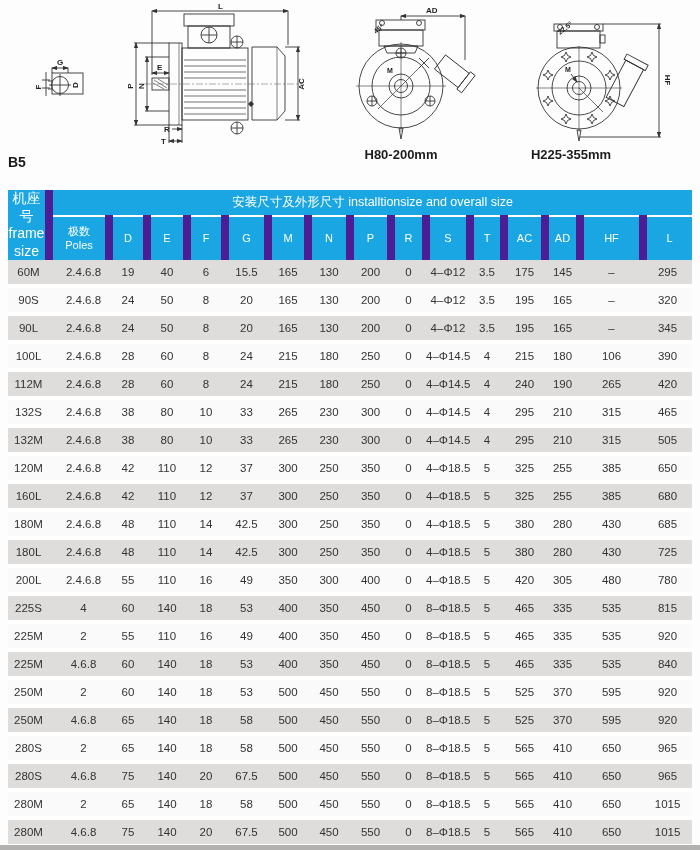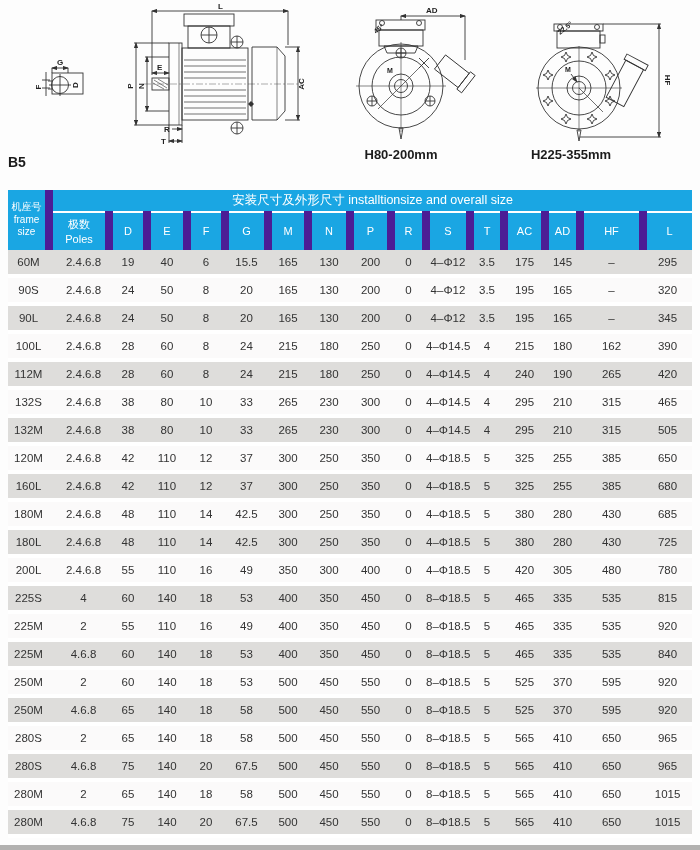--- a/index.html
+++ b/index.html
@@ -7,21 +7,21 @@
         font-family:"Liberation Sans",sans-serif;color:#333;}
   svg{position:absolute;overflow:visible;}
   svg text{font-family:"Liberation Sans",sans-serif;font-weight:bold;fill:#222;}
   .fig-caption{position:absolute;font-size:13px;font-weight:bold;color:#1c1c1c;text-align:center;}
   #cap-small{left:336px;top:147px;width:130px;}
   #cap-large{left:496px;top:147px;width:150px;}
   .section-label{position:absolute;left:8px;top:154px;font-size:14px;font-weight:bold;color:#1a1a1a;}
   table{position:absolute;left:8px;top:190px;width:684px;border-collapse:collapse;table-layout:fixed;}
   th{background:#1aa6e3;color:#fff;font-weight:normal;text-align:center;vertical-align:middle;
      border-left:8px solid #4c1d95;padding:0;}
-  th.corner{border-left:none;font-size:10px;line-height:1.25;white-space:pre-line;}
+  th.corner{border-left:none;font-size:14px;line-height:1.25;white-space:pre-line;}
   th.span{height:21px;font-size:12.5px;border-bottom:2px solid #fff;}
   tr.h2 th{height:37px;font-size:11px;white-space:pre-line;line-height:1.3;}
   td{height:24px;text-align:center;font-size:11.5px;color:#333;padding:0;
      border-bottom:4px solid #fff;white-space:nowrap;overflow:visible;}
   tr.gray td{background:#dedddb;}
   tr.lite td{background:#fbfafa;}
   td.poles{text-align:center;padding-left:9px;}
   .bottom-edge{position:absolute;left:0;top:845px;width:700px;height:5px;background:#b2b1b0;}
 </style>
 </head>
@@ -341,21 +341,21 @@
           <td>8</td>
           <td>24</td>
           <td>215</td>
           <td>180</td>
           <td>250</td>
           <td>0</td>
           <td>4–Φ14.5</td>
           <td>4</td>
           <td>215</td>
           <td>180</td>
-          <td>162</td>
+          <td>106</td>
           <td>390</td>
         </tr>
         <tr class="gray">
           <td>112M</td>
           <td class="poles">2.4.6.8</td>
           <td>28</td>
           <td>60</td>
           <td>8</td>
           <td>24</td>
           <td>215</td>

